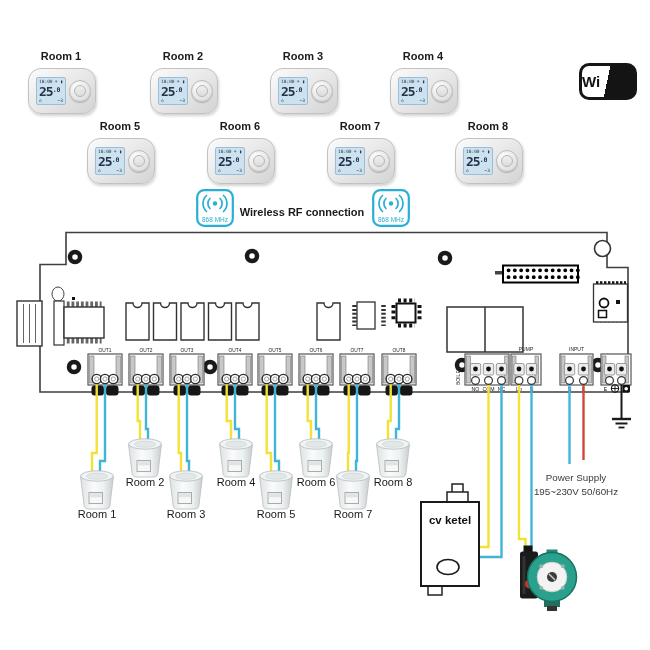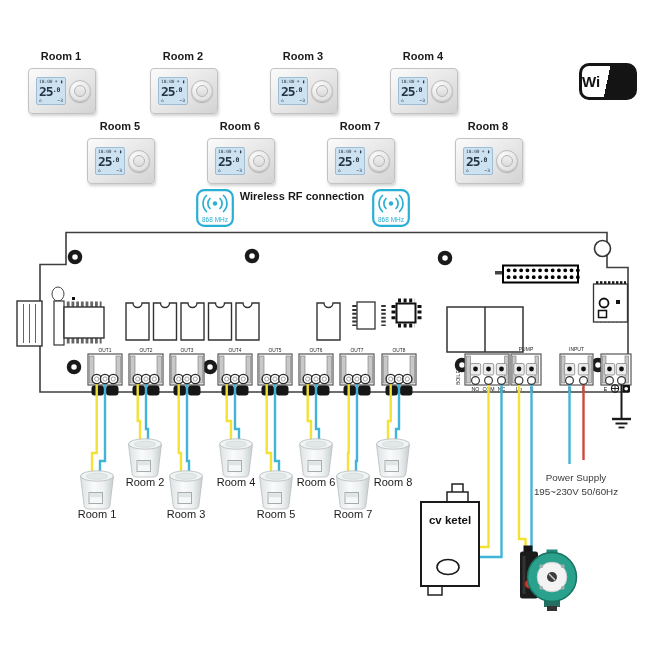--- a/index.html
+++ b/index.html
@@ -3,21 +3,21 @@
 <meta charset="utf-8">
 <style>
   html,body{margin:0;padding:0;}
   body{
     width:650px;height:650px;position:relative;background:#fff;
     font-family:"Liberation Sans",sans-serif;overflow:hidden;
   }
   
   .tstat{position:absolute;width:66px;text-align:center;}
   .tstat-label{font-size:11px;font-weight:bold;color:#1a1a1a;height:13px;margin-bottom:5px;white-space:nowrap;}
-  .tstat-body{position:relative;width:66px;height:44px;border-radius:4px;
+  .tstat-body{position:relative;width:66px;height:44px;border-radius:13px;
     background:linear-gradient(145deg,#fbfbfb,#e6e6e6 55%,#d3d3d3);
     border:1px solid #c2c2c2;box-shadow:1px 2px 3px rgba(0,0,0,.18);}
   .tstat-lcd{position:absolute;left:7px;top:8px;width:30px;height:28px;
     background:#cde2f0;border:1px solid #9fbdd2;border-radius:2px;
     color:#24354a;text-align:left;box-sizing:border-box;padding:1px 2px;overflow:hidden;
     font-family:"DejaVu Sans Mono",monospace;}
   .lcd-top,.lcd-bot{font-size:4.5px;line-height:5px;display:flex;justify-content:space-between;}
   .lcd-main{font-size:13px;font-weight:bold;line-height:13px;letter-spacing:-1px;}
   .lcd-dec{font-size:6.5px;font-weight:bold;vertical-align:4px;letter-spacing:0;}
   .tstat-dial{position:absolute;left:40px;top:11px;width:20px;height:20px;border-radius:50%;
@@ -27,21 +27,21 @@
     border-radius:50%;border:1px solid #b5b5b5;background:linear-gradient(#efefef,#dcdcdc);}
   
   .wifi{position:absolute;left:579px;top:63px;width:52px;height:31px;
     border:3px solid #151515;border-radius:10px;display:flex;overflow:hidden;
     background:linear-gradient(102deg,#ffffff 48.5%,#141414 48.5%);}
   .wifi span{width:50%;text-align:center;line-height:31px;font-weight:bold;font-size:15px;}
   .wifi .wi{color:#111;}
   .wifi .fi{color:#fff;margin-left:41px;}
   
   .rf-icon{position:absolute;width:38px;height:38px;}
-  .rf-title{position:absolute;left:236px;top:190px;width:132px;text-align:center;
+  .rf-title{position:absolute;left:236px;top:206px;width:132px;text-align:center;
     font-size:11px;font-weight:bold;color:#1a1a1a;white-space:nowrap;}
   
   .diagram{position:absolute;left:0;top:0;}
   .svgtext{font-family:"Liberation Sans",sans-serif;}
 </style>
 </head>
 <body>
 
 <div class="tstat" style="left:28px;top:50px">
   <div class="tstat-label">Room 1</div>

